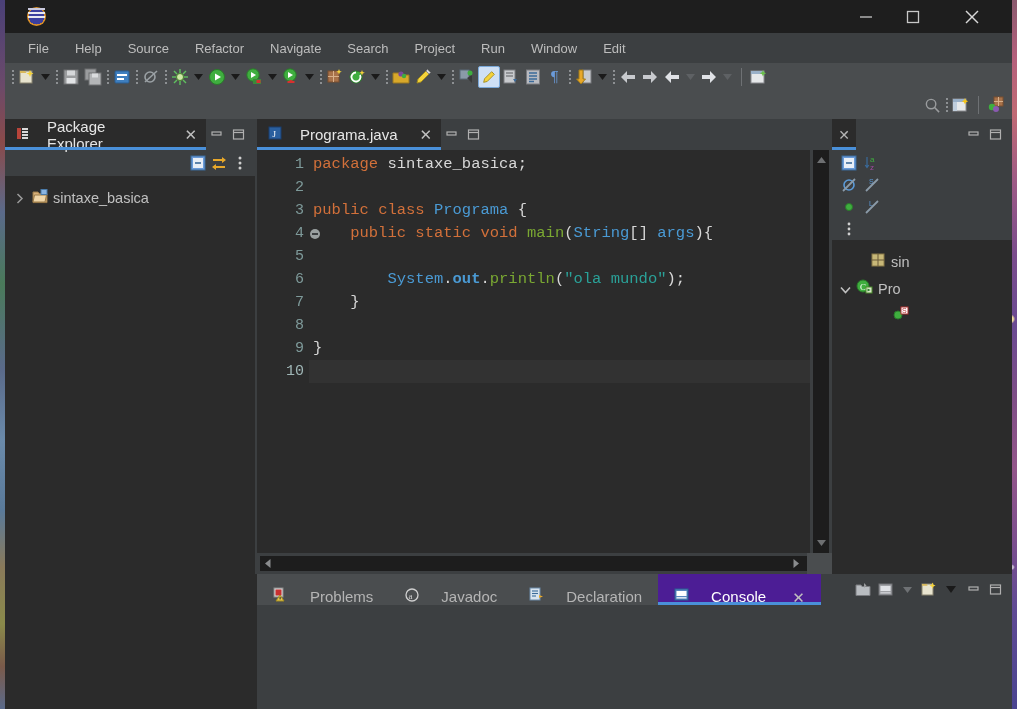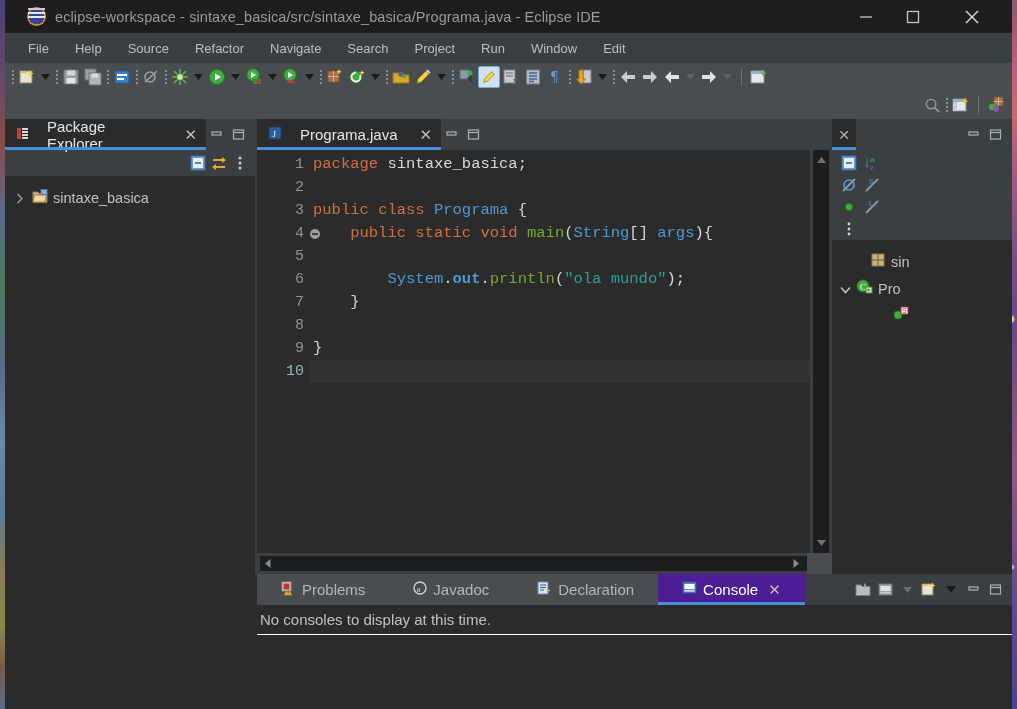--- a/index.html
+++ b/index.html
@@ -196,21 +196,21 @@
   .ol-row { display:flex; align-items:center; height:27px; gap:5px; }
   .ol-label { color:#c0c0c0; font-size:14.5px; white-space:nowrap; }
 
   
   #bottom-panel {
     position:absolute; left:252px; right:0; top:455px; bottom:0;
     background:#3c3f41; display:flex; flex-direction:column;
   }
   #bottom-tabrow { height:31px; display:flex; align-items:stretch; background:#3c3f41; }
   .btab {
-    display:flex; align-items:center; gap:6px; padding:0 24px;
+    display:flex; align-items:flex-end; gap:22px; padding:0 16px;
     color:#b5b5b5; font-size:15px; position:relative; background:#4a4d4f;
   }
   .btab.active { background:#4c1d95; color:#ffffff; }
   .btab.active::after{content:"";position:absolute;left:0;right:0;bottom:0;height:3px;background:#4a90d9;}
   #bottom-content {
     flex:1; background:#2b2b2b; position:relative;
   }
   #console-msg {
     color:#c0c0c0; font-size:15px; padding:6px 0 0 3px;
   }
@@ -223,21 +223,20 @@
 </head>
 <body>
 
 <div id="wallpaper-left"></div>
 <div id="wallpaper-right"></div>
 
 <div id="app-window">
 
   <div id="title-bar">
     <div id="eclipse-logo"></div>
-    <div id="window-title">eclipse-workspace - sintaxe_basica/src/sintaxe_basica/Programa.java - Eclipse IDE</div>
 
     <div class="win-btn" id="win-min">
       <svg width="14" height="14" viewBox="0 0 14 14">
           <line x1="1" y1="7" x2="13" y2="7" stroke="#c8c8c8" stroke-width="1.3"></line>
         </svg>
     </div>
     <div class="win-btn" id="win-max">
       <svg width="14" height="14" viewBox="0 0 14 14">
           <rect x="1.5" y="1.5" width="11" height="11" fill="none" stroke="#c8c8c8" stroke-width="1.3"></rect>
         </svg>
@@ -923,21 +922,16 @@
           </div>
           <div class="view-ctrl">
             <svg width="13" height="13" viewBox="0 0 13 13">
                 <rect x="1.5" y="2" width="10" height="9" fill="none" stroke="#b0b0b0" stroke-width="1.2"></rect>
                 <line x1="1.5" y1="4.5" x2="11.5" y2="4.5" stroke="#b0b0b0" stroke-width="1.2"></line>
               </svg>
           </div>
         </div>
       </div>
 
-      <div id="bottom-content">
-        <div id="console-msg">No consoles to display at this time.</div>
-        <div id="console-sep"></div>
-        <div id="bottom-lower"></div>
-      </div>
     </div>
 
   </div>
 </div>
 
 </body></html>

